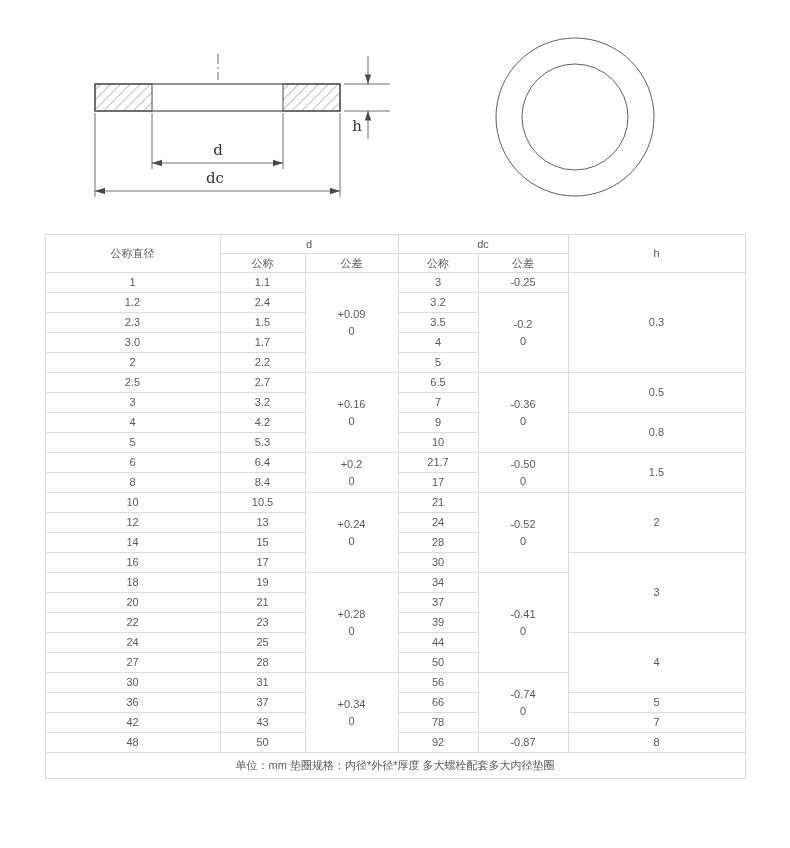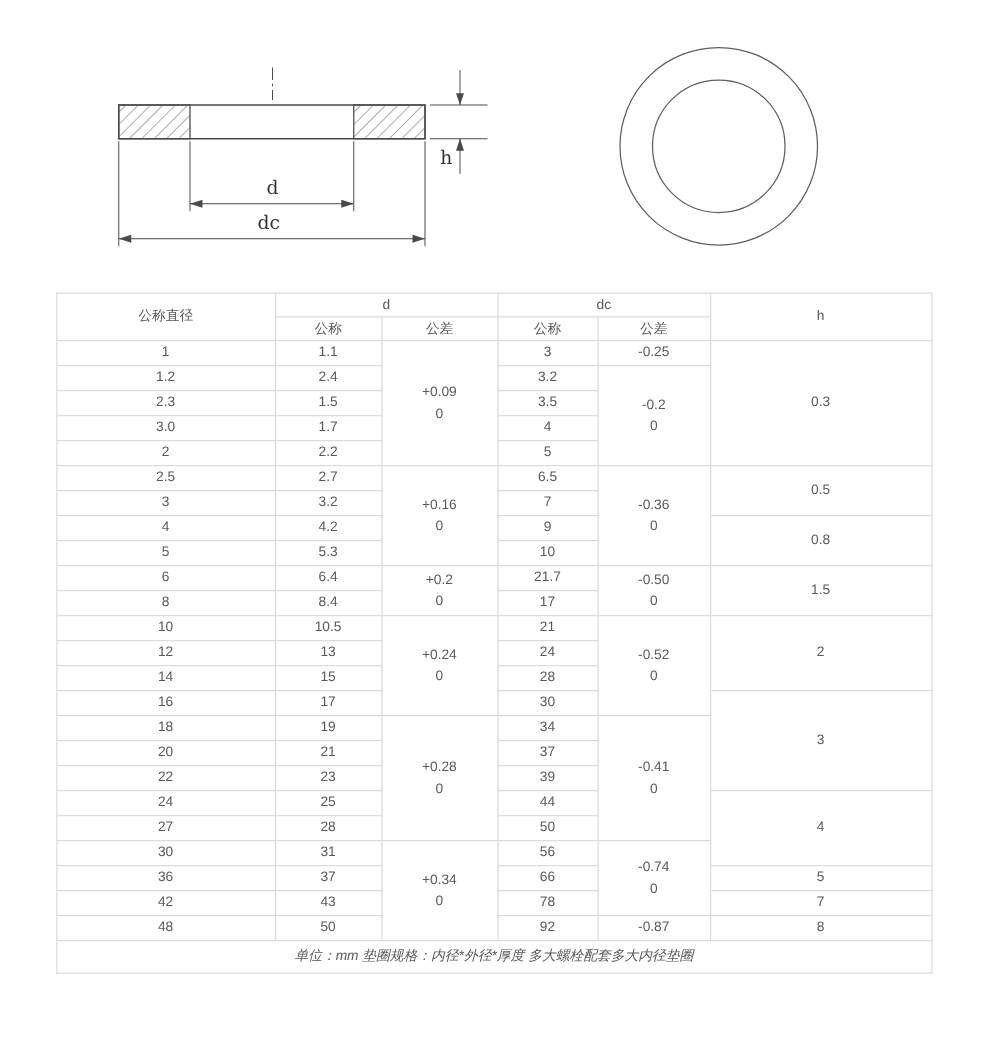--- a/index.html
+++ b/index.html
@@ -40,21 +40,21 @@
     font-weight: normal;
     text-align: center;
     vertical-align: middle;
     padding: 0 2px;
     height: 20px;
     line-height: 1.35;
     overflow: hidden;
     white-space: nowrap;
   }
   .spec-table thead th { height: 19px; }
-  .spec-table .footer-cell { height: 26px; white-space: normal; font-style: italic; }
+  .spec-table .footer-cell { height: 26px; white-space: normal; }
   .col-tol div, .col-h div { line-height: 17px; }
 </style>
 </head>
 <body>
 
 <div class="drawing-wrap">
   <svg class="drawing-svg" viewBox="0 0 790 226">
     <defs>
       <pattern id="hatch" width="7" height="7" patternUnits="userSpaceOnUse" patternTransform="rotate(45)">
         <line x1="0" y1="0" x2="0" y2="7" stroke="#7a7a7a" stroke-width="1"></line>

